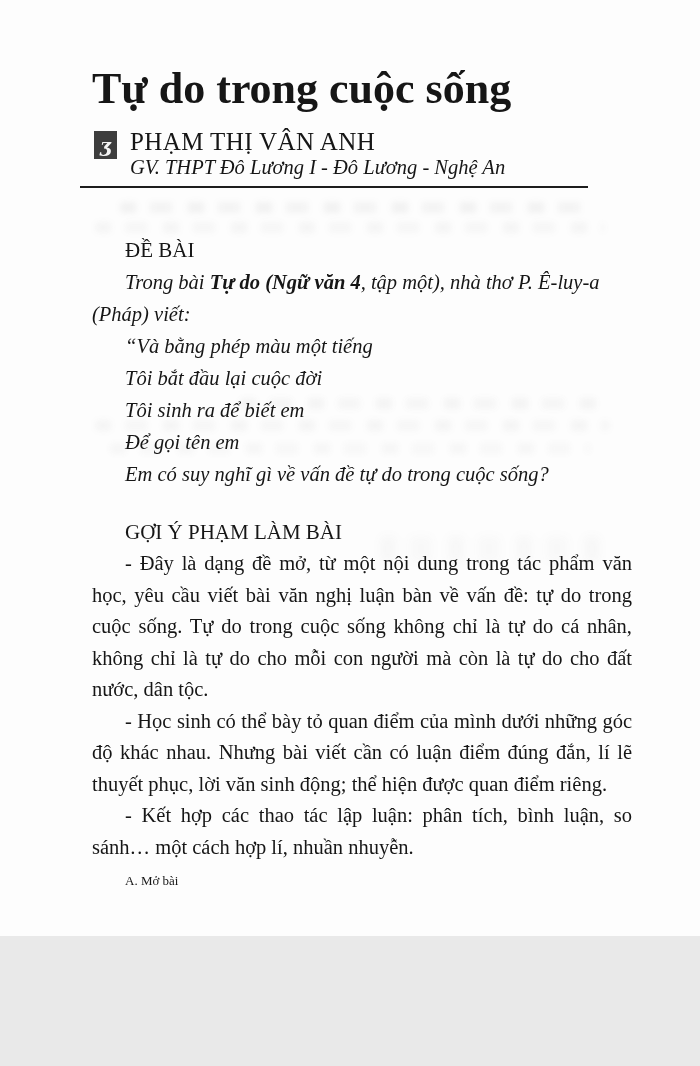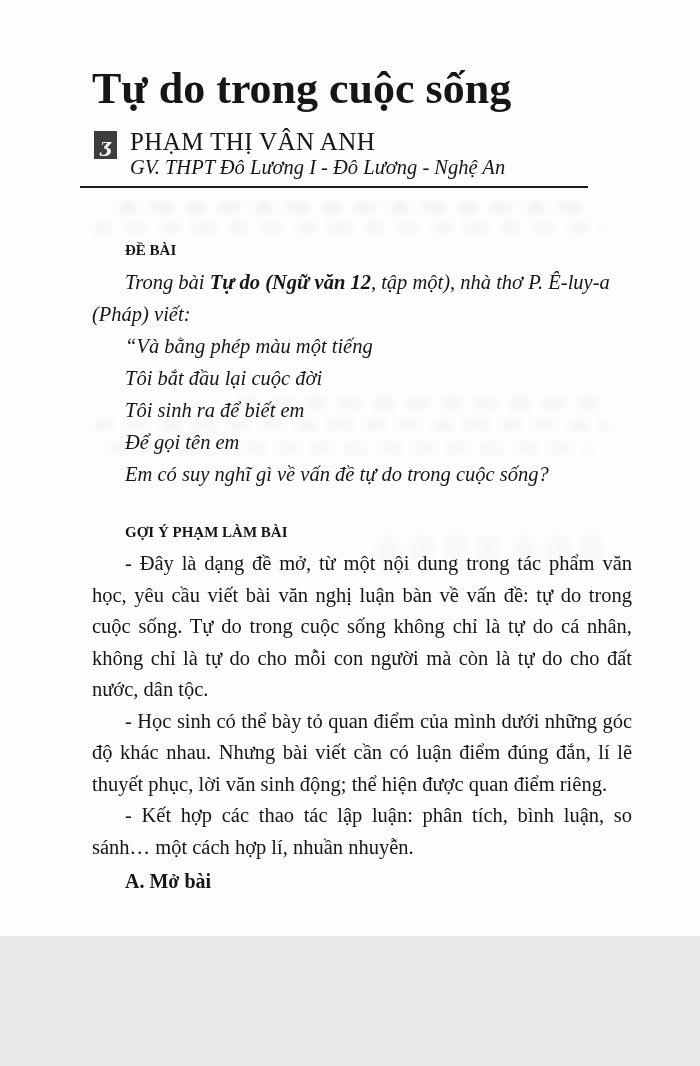--- a/index.html
+++ b/index.html
@@ -32,39 +32,39 @@
     background:#3d3d3d;color:#f4f4f4;
     display:flex;align-items:center;justify-content:center;
     font-family:"DejaVu Serif",serif;font-style:italic;font-weight:bold;font-size:19px;
     flex:0 0 auto;
   }
   .author-name{font-size:25px;line-height:26px;letter-spacing:.4px;}
   .author-affil{font-style:italic;font-size:20.5px;line-height:24px;}
 
   .de-bai{margin-top:46px;}
   .section-heading{
-    font-weight:bold;font-size:15px;line-height:32px;
+    font-weight:normal;font-size:21px;line-height:32px;
     text-indent:33px;margin:0;
   }
   .goi-y-heading{margin-top:26px;}
   .intro,.poem-line,.question{
     font-style:italic;font-size:20.5px;line-height:32px;
     text-indent:33px;margin:0;
   }
   .intro b{font-weight:bold;}
   .para{
     font-size:20.5px;line-height:31.5px;
     text-align:justify;text-indent:33px;margin:0;
   }
   .sub-star{
     font-weight:bold;font-style:italic;font-size:20.5px;line-height:32px;
     text-indent:33px;margin:4px 0 0 0;
   }
   .sub-a{
-    font-weight:bold;font-size:20px;line-height:32px;
+    font-weight:normal;font-size:13px;line-height:32px;
     text-indent:33px;margin:2px 0 0 0;
   }
 
   
   .smudge{
     position:absolute;z-index:1;height:11px;
     background:repeating-linear-gradient(90deg,
       rgba(110,110,110,.16) 0 16px, rgba(110,110,110,0) 16px 30px,
       rgba(110,110,110,.13) 30px 52px, rgba(110,110,110,0) 52px 68px);
     filter:blur(3px);opacity:.5;border-radius:4px;
@@ -119,21 +119,21 @@
     <div class="author-block">
       <span class="author-icon">ʒ</span>
       <div>
         <div class="author-name">PHẠM THỊ VÂN ANH</div>
         <div class="author-affil">GV. THPT Đô Lương I - Đô Lương - Nghệ An</div>
       </div>
     </div>
 
     <div class="de-bai">
       <p class="section-heading">ĐỀ BÀI</p>
-      <p class="intro"><span>Trong bài </span><b>Tự do (Ngữ văn 12</b><span>, tập một), nhà thơ P. Ê-luy-a (Pháp) viết:</span></p>
+      <p class="intro"><span>Trong bài </span><b>Tự do (Ngữ văn 4</b><span>, tập một), nhà thơ P. Ê-luy-a (Pháp) viết:</span></p>
       <p class="poem-line">“Và bằng phép màu một tiếng</p>
       <p class="poem-line">Tôi bắt đầu lại cuộc đời</p>
       <p class="poem-line">Tôi sinh ra để biết em</p>
       <p class="poem-line">Để gọi tên em</p>
       <p class="question">Em có suy nghĩ gì về vấn đề tự do trong cuộc sống?</p>
     </div>
 
     <div class="goi-y">
       <p class="section-heading goi-y-heading">GỢI Ý PHẠM LÀM BÀI</p>
       <p class="para">- Đây là dạng đề mở, từ một nội dung trong tác phẩm văn học, yêu cầu viết bài văn nghị luận bàn về vấn đề: tự do trong cuộc sống. Tự do trong cuộc sống không chỉ là tự do cá nhân, không chỉ là tự do cho mỗi con người mà còn là tự do cho đất nước, dân tộc.</p>

